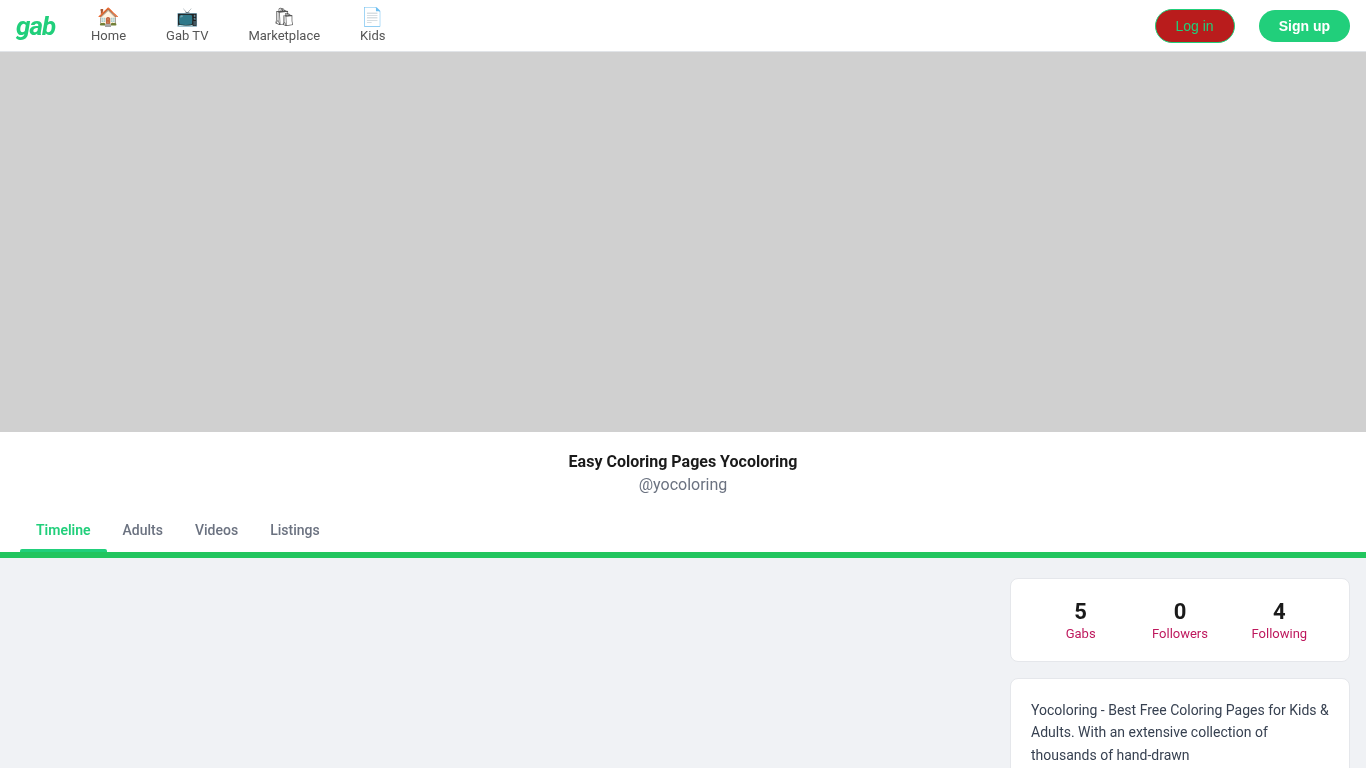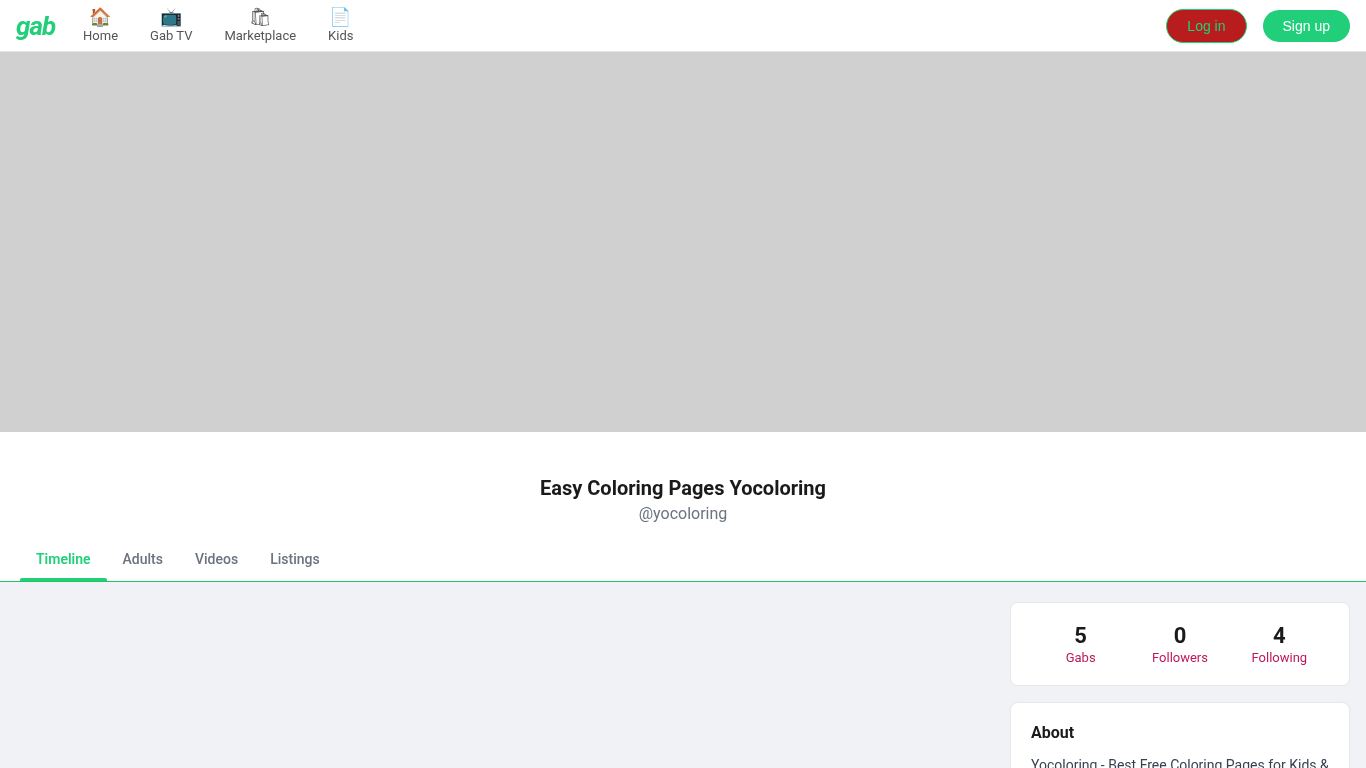--- a/index.html
+++ b/index.html
@@ -9,21 +9,21 @@
     .navbar {
       background: #fff;
       border-bottom: 1px solid #e1e4e8;
       height: 52px;
       display: flex;
       align-items: center;
       padding: 0 16px;
       position: sticky;
       top: 0;
       z-index: 100;
-      gap: 8px;
+      gap: 16px;
     }
     .nav-logo {
       display: flex;
       align-items: center;
       margin-right: 8px;
     }
     .nav-logo-text {
       font-size: 26px;
       font-weight: 700;
       color: #21cf7b;
@@ -81,53 +81,52 @@
       cursor: pointer;
       margin-right: 8px;
     }
     .btn-signup {
       padding: 8px 20px;
       border: none;
       border-radius: 20px;
       background: #21cf7b;
       color: #fff;
       font-size: 14px;
-      font-weight: 400;
+      font-weight: 700;
       cursor: pointer;
     }
 
     
     .cover-area {
       background: #d0d0d0;
       height: 380px;
       width: 100%;
       position: relative;
     }
     .profile-section {
       background: #fff;
       text-align: center;
       padding: 20px 0 0 0;
     }
     .profile-name {
-      font-size: 20px;
+      font-size: 16px;
       font-weight: 700;
       color: #1a1a1a;
       margin-bottom: 4px;
-      margin-top: 24px;
     }
     .profile-handle {
       font-size: 16px;
       color: #6b7280;
       margin-bottom: 0;
     }
 
     
     .profile-tabs {
       background: #fff;
-      border-bottom: 1px solid #22c55e;
+      border-bottom: 6px solid #22c55e;
       display: flex;
       gap: 0;
       padding: 0 20px;
       margin-top: 14px;
     }
     .tab-item {
       padding: 14px 16px;
       font-size: 14px;
       color: #6b7280;
       cursor: pointer;
@@ -271,18 +270,17 @@
         <span class="stat-number">0</span>
         <div class="stat-label">Followers</div>
       </div>
       <div class="stat-item">
         <span class="stat-number">4</span>
         <div class="stat-label">Following</div>
       </div>
     </div>
 
     <div class="about-card">
-      <h3 class="about-title">About</h3>
       <p class="about-text">Yocoloring - Best Free Coloring Pages for Kids &amp; Adults. With an extensive collection of thousands of hand-drawn</p>
     </div>
 
   </div>
 </div>
 
 </body></html>

